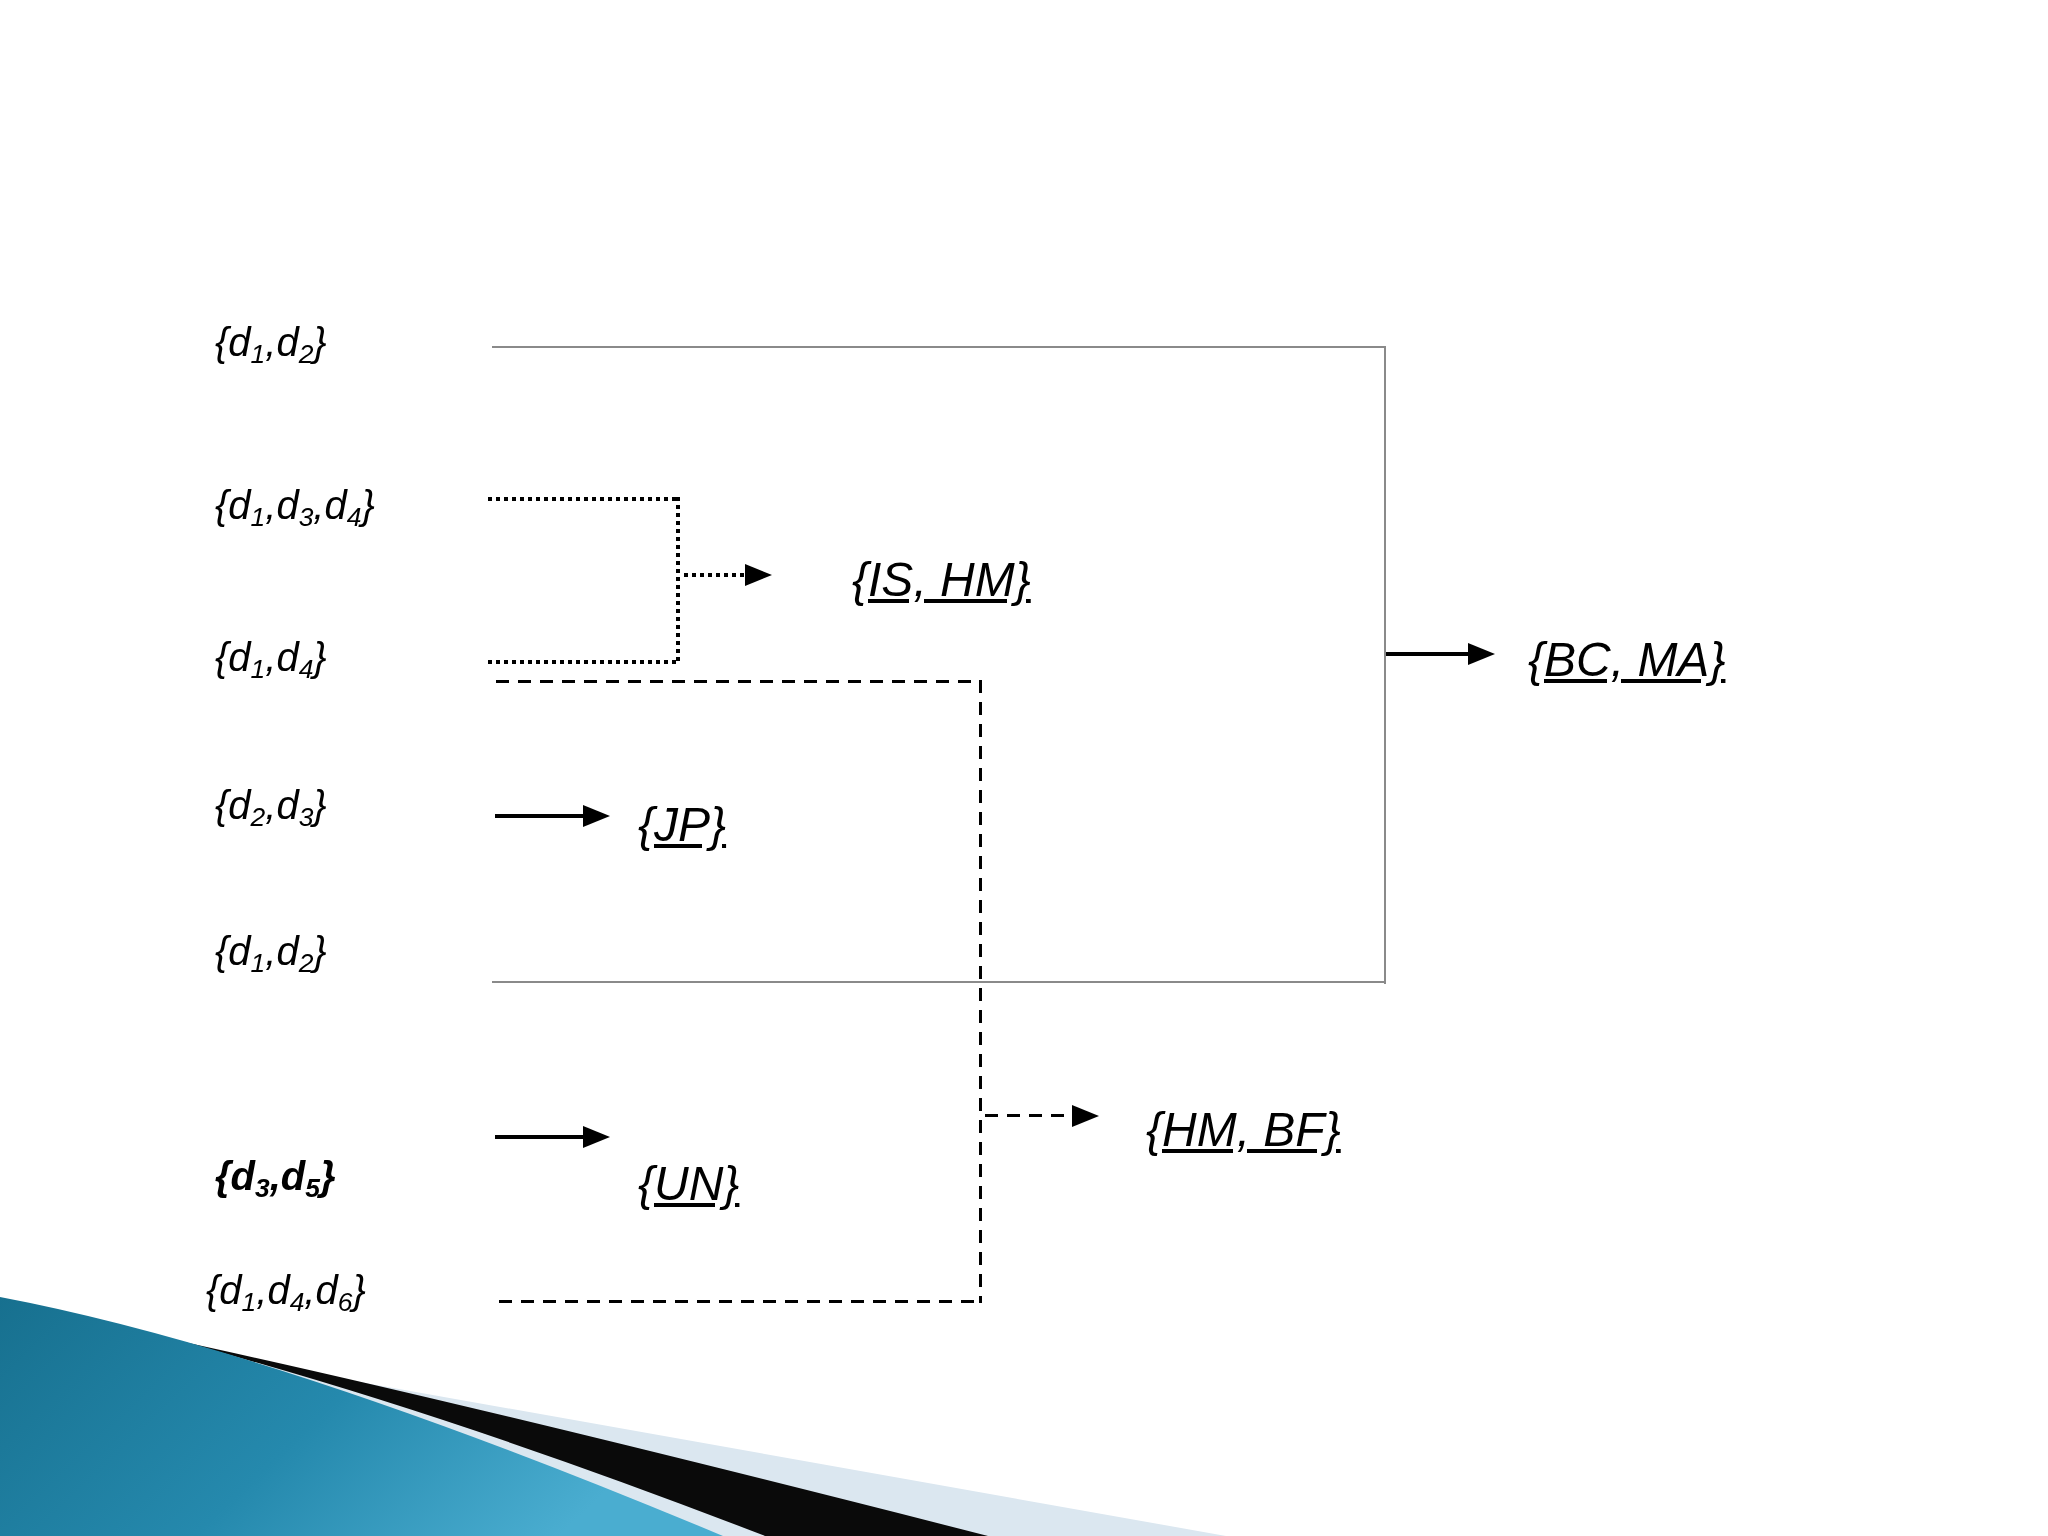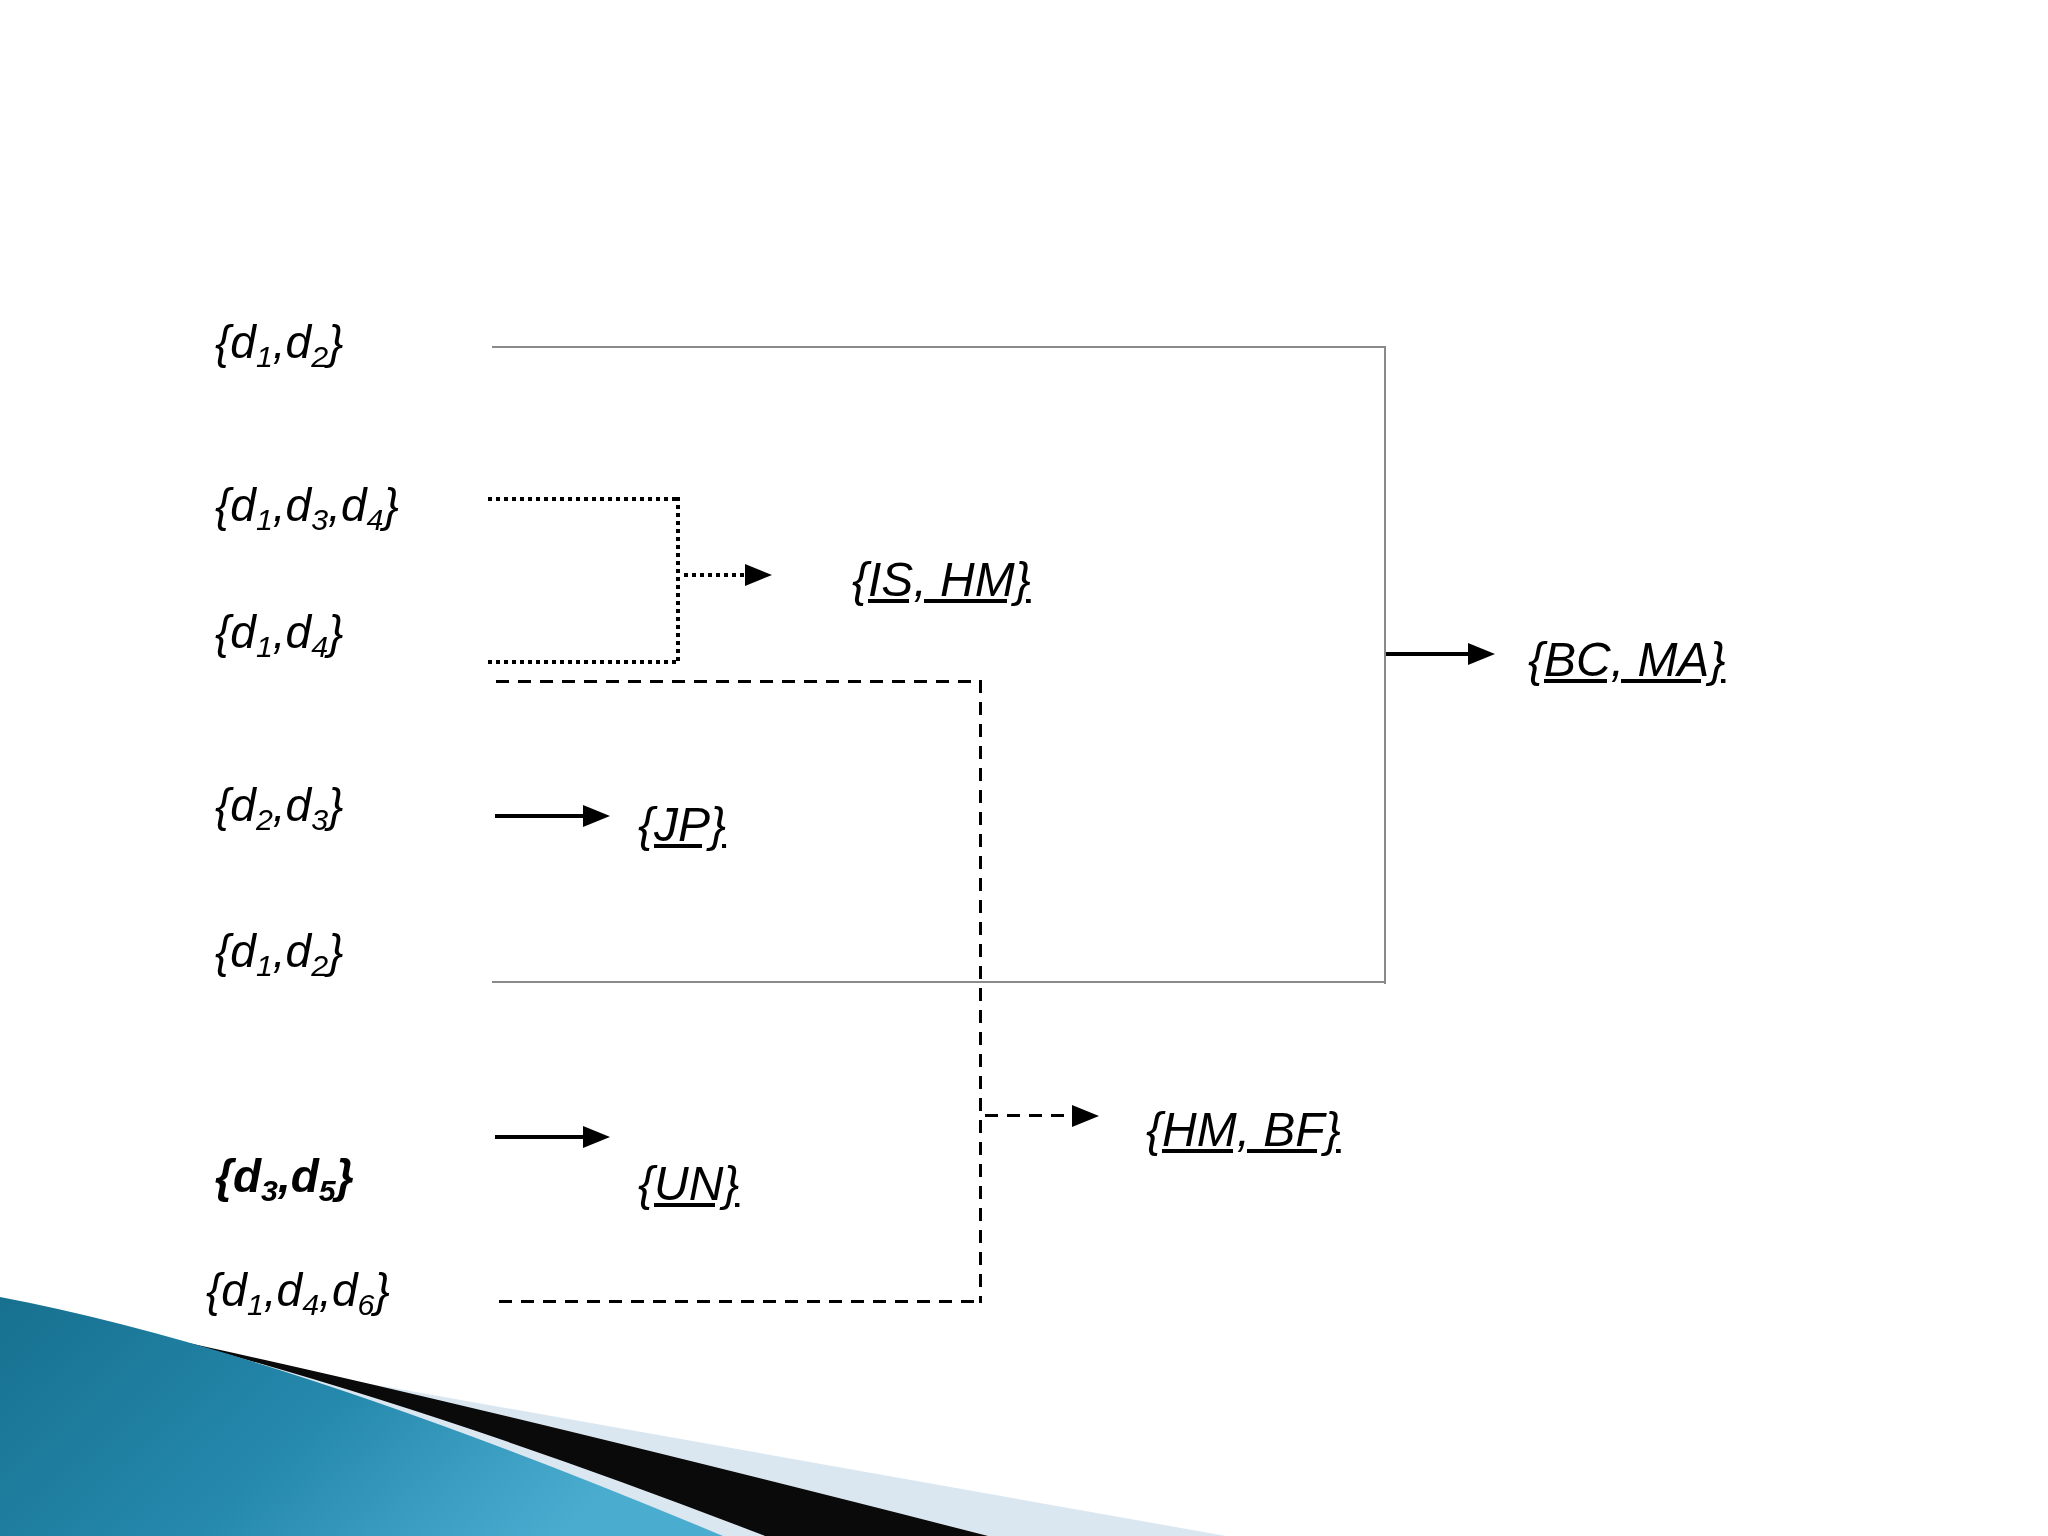--- a/index.html
+++ b/index.html
@@ -23,21 +23,21 @@
     font-weight: bold;
     letter-spacing: -1px;
     color: #4a4a4a;
     text-shadow: 2px 3px 3px rgba(110,110,110,0.35);
     white-space: nowrap;
   }
   .doc-label, .facet-label {
     position: absolute;
     height: 72px;
     line-height: 72px;
-    font-size: 46px;
+    font-size: 40px;
     font-style: italic;
     color: #000000;
     white-space: nowrap;
   }
   .facet-label { font-size: 48px; text-decoration: underline; }
   .doc-label sub, .facet-label sub {
     font-size: 0.66em;
     line-height: 0;
     vertical-align: -0.28em;
   }
@@ -72,21 +72,21 @@
   }
 </style>
 </head>
 <body>
 
 <div id="slide">
 
 
   <div class="doc-label" style="left:215px; top:306px;">{d<sub>1</sub>,d<sub>2</sub>}</div>
   <div class="doc-label" style="left:215px; top:469px;font-style:italic;">{d<sub>1</sub>,d<sub>3</sub>,d<sub>4</sub>}</div>
-  <div class="doc-label" style="left:215px; top:596px;text-align:center;">{d<sub>1</sub>,d<sub>4</sub>}</div>
+  <div class="doc-label" style="left:215px; top:621px;text-align:center;">{d<sub>1</sub>,d<sub>4</sub>}</div>
   <div class="doc-label" style="left:215px; top:769px;">{d<sub>2</sub>,d<sub>3</sub>}</div>
   <div class="doc-label" style="left:215px; top:915px;">{d<sub>1</sub>,d<sub>2</sub>}</div>
   <div class="doc-label" style="left:215px; top:1140px;font-weight:bold;">{d<sub>3</sub>,d<sub>5</sub>}</div>
   <div class="doc-label" style="left:206px; top:1254px;">{d<sub>1</sub>,d<sub>4</sub>,d<sub>6</sub>}</div>
 
   <div class="line solid-gray" style="left:492px; top:346px; width:894px; height:2px;"></div>
   <div class="line solid-gray" style="left:1384px; top:346px; width:2px; height:638px;"></div>
   <div class="line solid-gray" style="left:492px; top:981px; width:894px; height:2px;"></div>
   <div class="line solid-black" style="left:1386px; top:652px; width:84px; height:4px;"></div>
   <div class="arrowhead-right" style="left:1468px; top:643px;"></div>

